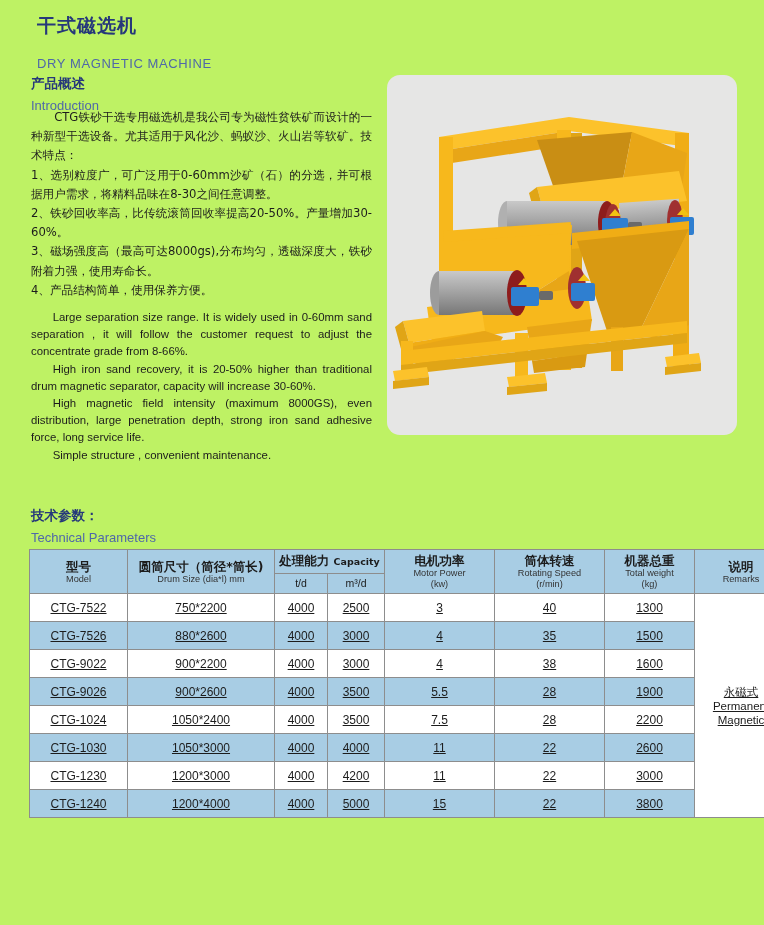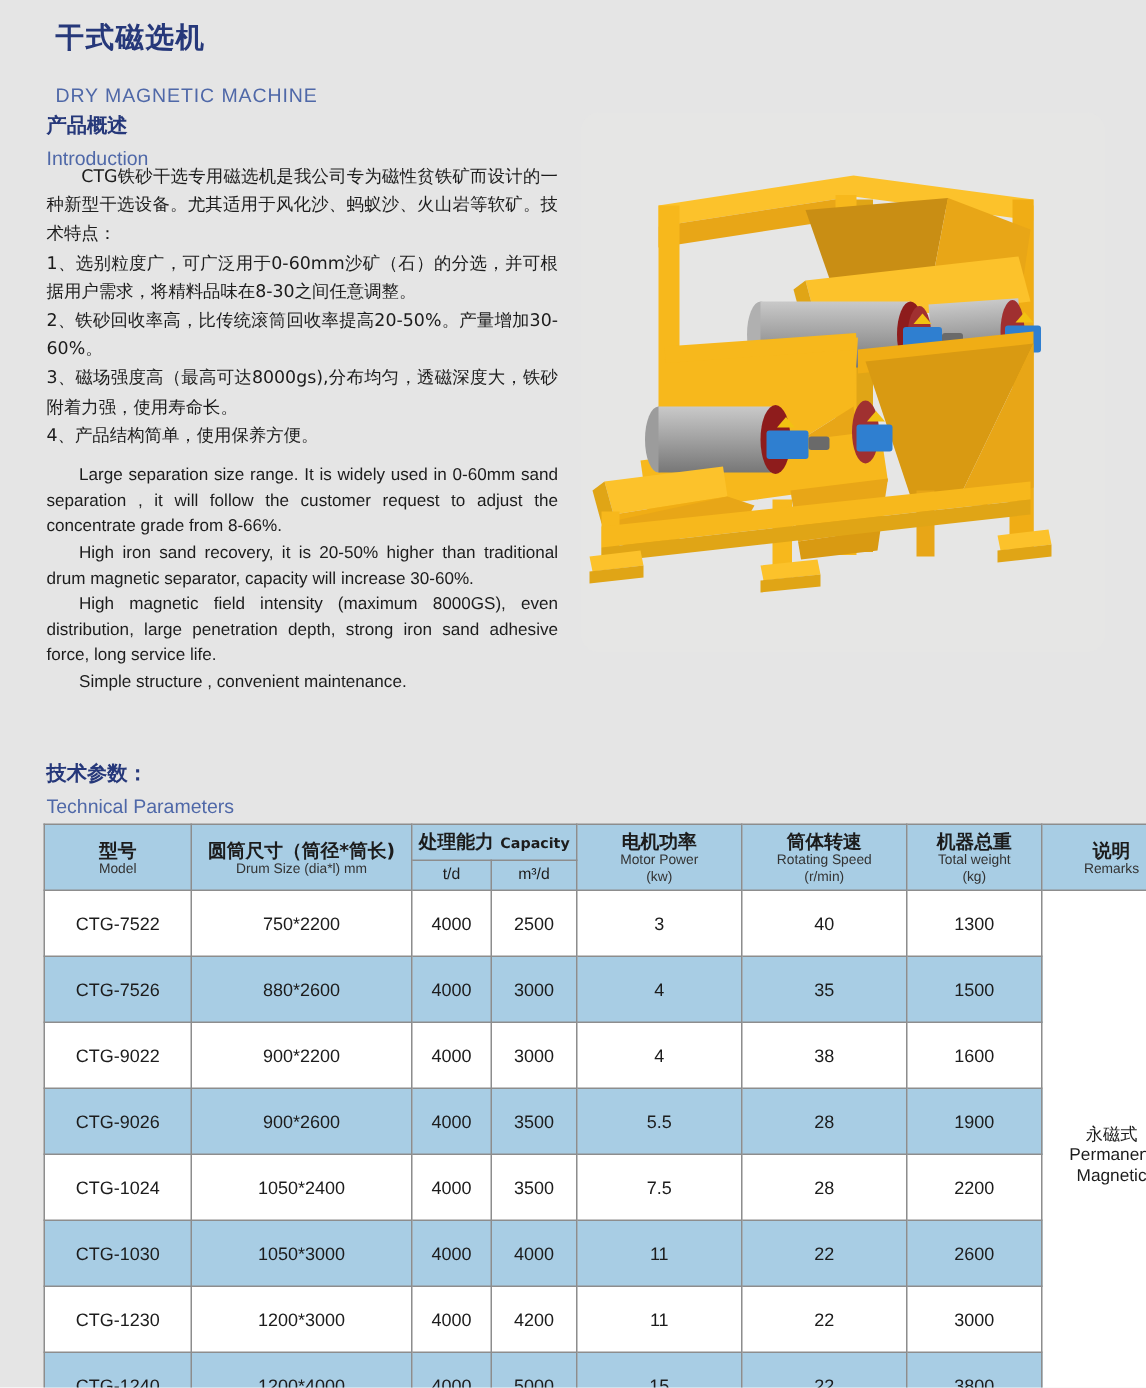--- a/index.html
+++ b/index.html
@@ -2,21 +2,21 @@
 <html><head>
 <meta charset="utf-8">
 <style>
   * { box-sizing: border-box; margin: 0; padding: 0; }
   html, body {
     width: 764px; height: 925px;
     background: #ffffff;
     font-family: "Liberation Sans", "DejaVu Sans", sans-serif;
     overflow: hidden;
   }
-  .page { position: relative; width: 764px; height: 925px; background: #e5e5e5; }
+  .page { position: relative; width: 764px; height: 925px; background: #bef264; }
 
   
   .hdr { position: absolute; left: 37px; top: 14px; }
   .hdr-cn {
     font-size: 19px; font-weight: bold; color: #26387a;
     letter-spacing: 1px; line-height: 24px;
   }
   .hdr-en {
     font-size: 13px; color: #4f68a8; letter-spacing: .6px;
     line-height: 17px; margin-top: 17px;
@@ -63,21 +63,21 @@
     color: #1c1c1c;
   }
   table.specs thead th { background: #a8cde4; padding: 3px 2px; }
   .th-cn { font-size: 12.5px; font-weight: bold; line-height: 15px;
            font-family: "DejaVu Sans","Liberation Sans",sans-serif; }
   .th-en { font-size: 9.2px; font-weight: normal; line-height: 11px; color: #333; }
   .th-cap { font-size: 12.5px; font-weight: bold; line-height: 15px;
             font-family: "DejaVu Sans","Liberation Sans",sans-serif; }
   .th-cap .en-inline { font-size: 9.5px; font-weight: bold; }
   .th-sub { font-size: 10.5px; font-weight: normal; line-height: 13px; }
-  table.specs tbody td { height: 44px; font-size: 12px; }
+  table.specs tbody td { height: 28px; font-size: 12px; text-decoration: underline; }
   tbody tr.alt td { background: #a8cde4; }
   tbody tr.plain td { background: #ffffff; }
   td.remarks {
     background: #ffffff !important; font-size: 11.5px; line-height: 14px;
     font-family: "DejaVu Sans","Liberation Sans",sans-serif;
   }
   td.remarks .rk-cn { font-size: 11.5px; }
   td.remarks .rk-en { font-size: 11.5px; font-family: "Liberation Sans", sans-serif; }
 </style>
 </head>

